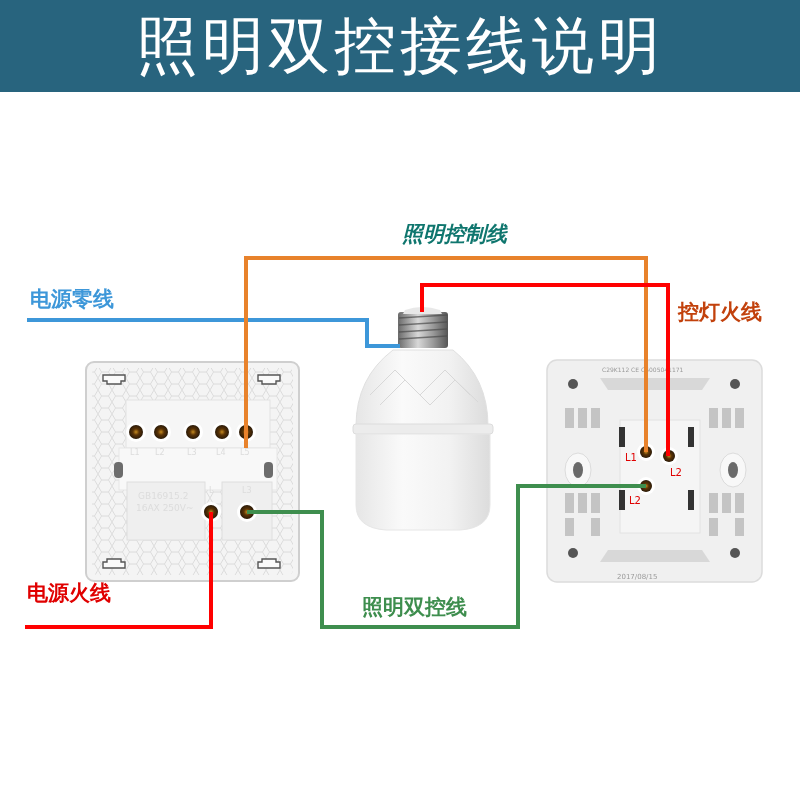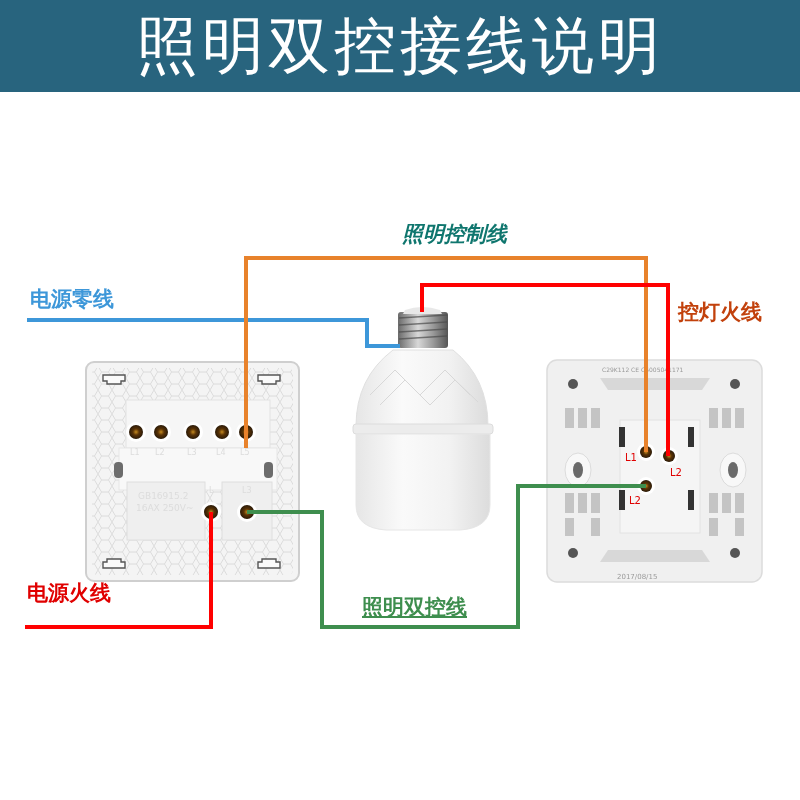--- a/index.html
+++ b/index.html
@@ -169,13 +169,13 @@
     <polyline stroke="#ff0000" points="422,312 422,285 668,285 668,456"></polyline>
     <polyline stroke="#ff0000" points="211,512 211,627 25,627"></polyline>
     <polyline stroke="#3e8e4e" points="247,512 322,512 322,627 518,627 518,486 646,486"></polyline>
   </g>
 </svg>
 
 <div class="label" style="left:30px; top:289px; color:#3d97d9;">电源零线</div>
 <div class="label" style="left:402px; top:224px; color:#0f766e;font-style:italic;">照明控制线</div>
 <div class="label" style="left:678px; top:302px; color:#c2410c;">控灯火线</div>
 <div class="label" style="left:27px; top:583px; color:#e00000;">电源火线</div>
-<div class="label" style="left:362px; top:597px; color:#3e8e4e;text-decoration:underline;">照明双控线</div>
+<div class="label" style="left:362px; top:597px; color:#3e8e4e;">照明双控线</div>
 
 </body></html>

